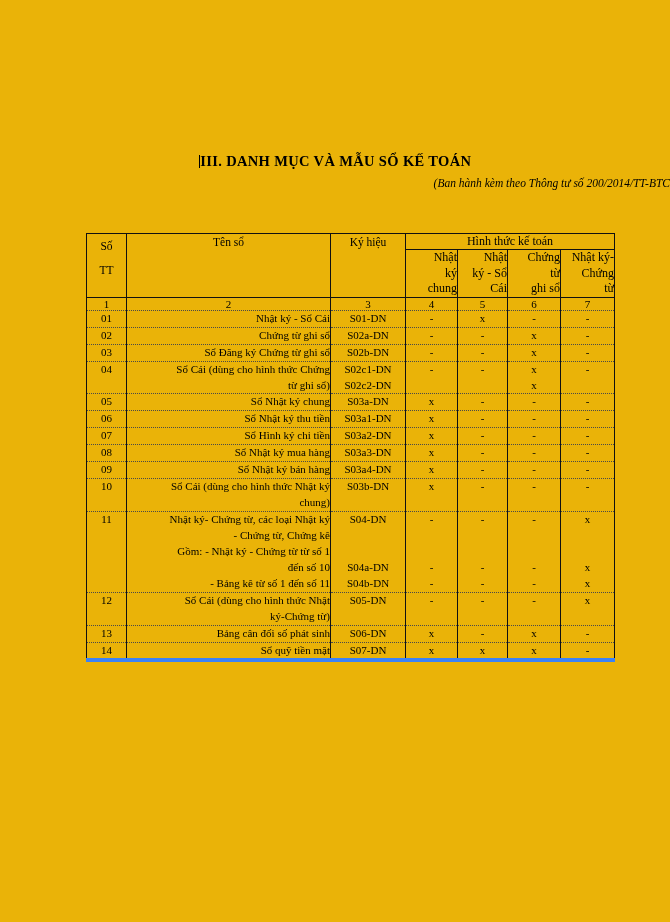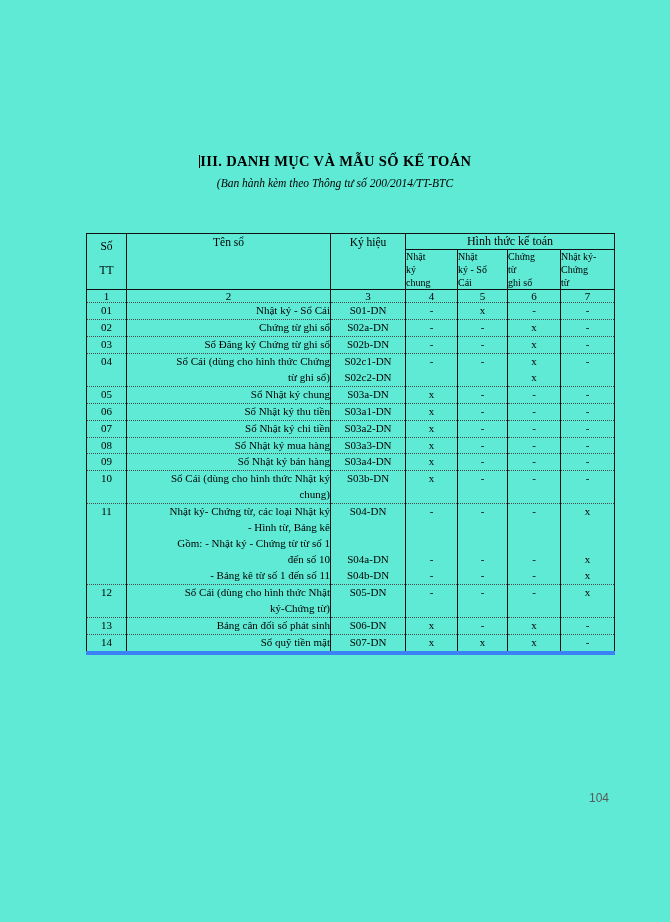--- a/index.html
+++ b/index.html
@@ -12,21 +12,21 @@
     height: 922px;
     position: relative;
     font-family: "Liberation Serif", "DejaVu Serif", serif;
     color: #000000;
     overflow: hidden;
   }
 
   .page {
     position: absolute;
     inset: 0;
-    background: #5eead4;
+    background: #eab308;
   }
 
   
   .title-block {
     position: absolute;
     left: 0;
     top: 152px;
     width: 670px;
     text-align: center;
   }
@@ -43,20 +43,21 @@
     height: 13px;
     background: #000;
     vertical-align: -2px;
     margin-right: 0.5px;
   }
   .doc-subtitle {
     font-size: 11.5px;
     font-style: italic;
     line-height: 1.5;
     margin-top: 3px;
+    text-align: right;
   }
   .doc-subtitle div { white-space: nowrap; }
 
   
   .table-wrap {
     position: absolute;
     left: 86px;
     top: 233px;
     width: 528px;
   }
@@ -100,23 +101,23 @@
     line-height: 1.45;
     padding: 4px 2px;
   }
   .hd-group {
     text-align: center;
     font-weight: bold;
     font-size: 12px;
     padding: 4px 2px 5px;
   }
   .hd-sub {
-    text-align: left;
+    text-align: right;
     font-weight: bold;
-    font-size: 10px;
+    font-size: 12px;
     line-height: 1.3;
     padding: 3px 1px 4px;
   }
   .hd-stt {
     text-align: center;
     font-weight: bold;
     font-size: 11.5px;
     line-height: 2.1;
     padding: 5px 2px;
   }
@@ -363,21 +364,21 @@
             <td class="cell-mark">
               <span class="ln">-</span>
             </td>
             <td class="cell-mark">
               <span class="ln">-</span>
             </td>
           </tr>
           <tr>
             <td class="cell-stt">07</td>
             <td class="cell-name">
-              <span class="ln">Sổ Nhật ký chi tiền</span>
+              <span class="ln">Sổ Hình ký chi tiền</span>
             </td>
             <td class="cell-code">
               <span class="ln">S03a2-DN</span>
             </td>
             <td class="cell-mark">
               <span class="ln">x</span>
             </td>
             <td class="cell-mark">
               <span class="ln">-</span>
             </td>
@@ -449,21 +450,21 @@
               <span class="ln">-</span>
             </td>
             <td class="cell-mark">
               <span class="ln">-</span>
             </td>
           </tr>
           <tr>
             <td class="cell-stt">11</td>
             <td class="cell-name">
               <span class="ln">Nhật ký- Chứng từ, các loại Nhật ký</span>
-              <span class="ln">- Hình từ, Bảng kê</span>
+              <span class="ln">- Chứng từ, Chứng kê</span>
               <span class="ln">Gồm: - Nhật ký - Chứng từ từ số 1</span>
               <span class="ln">         đến số 10</span>
               <span class="ln">           - Bảng kê từ số 1 đến số 11</span>
             </td>
             <td class="cell-code">
               <span class="ln">S04-DN</span>
               <span class="ln blank">&nbsp;</span>
               <span class="ln blank">&nbsp;</span>
               <span class="ln">S04a-DN</span>
               <span class="ln">S04b-DN</span>
@@ -558,15 +559,14 @@
               <span class="ln">x</span>
             </td>
             <td class="cell-mark">
               <span class="ln">-</span>
             </td>
           </tr>
         </tbody>
     </table>
   </div>
 
-  <div class="page-number">104</div>
 
 </div>
 
 </body></html>

